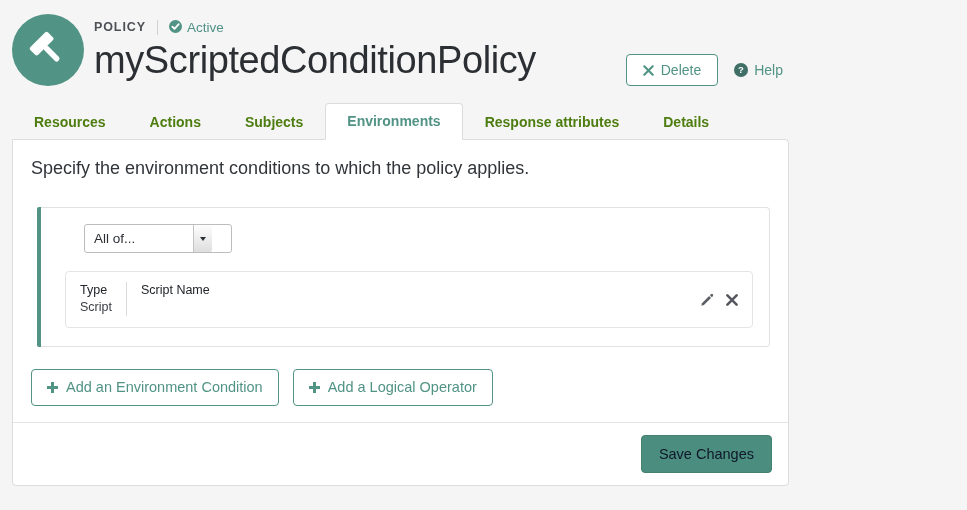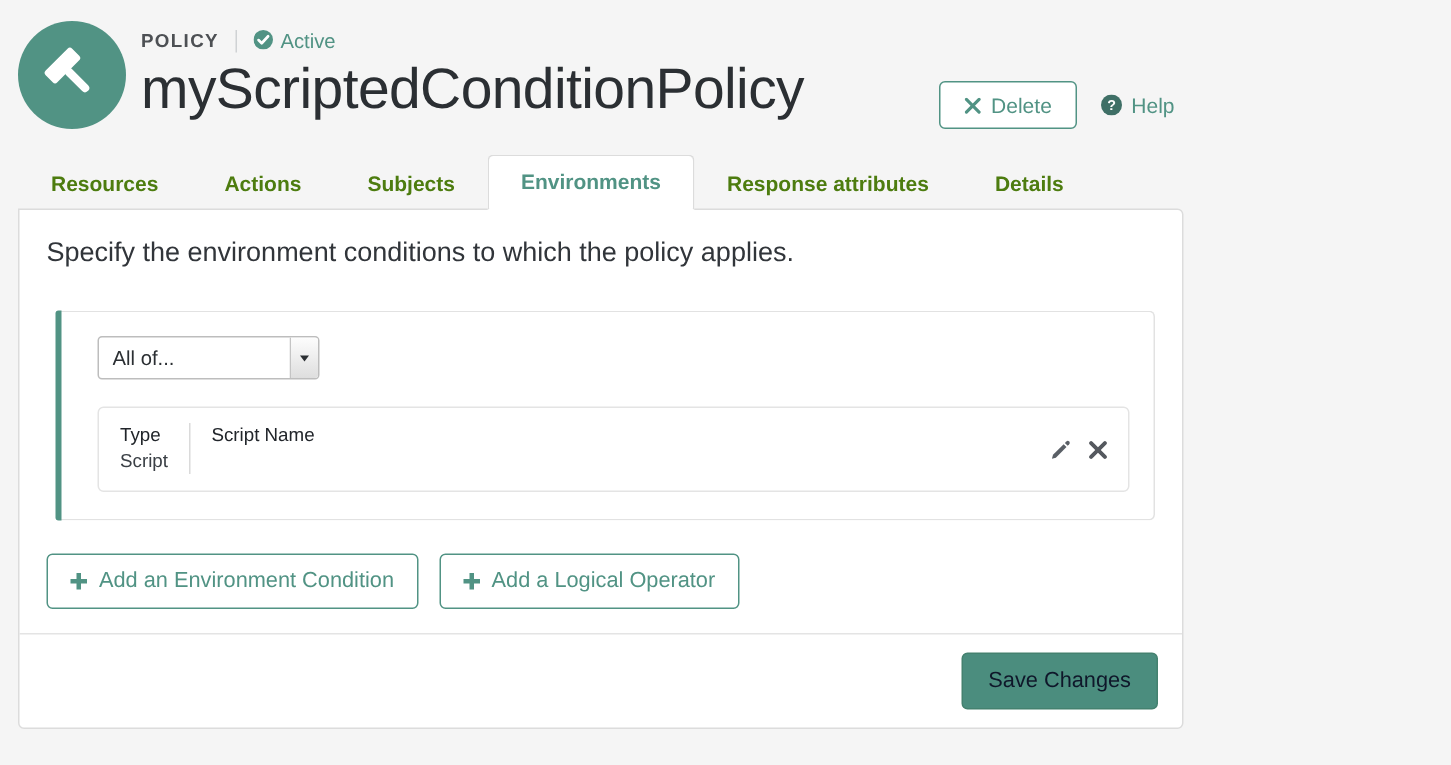--- a/index.html
+++ b/index.html
@@ -104,21 +104,21 @@
   .op-select {
     position: relative; display: inline-block;
     width: 148px; height: 29px;
   }
   .op-select select {
     appearance: none; -webkit-appearance: none;
     width: 100%; height: 29px;
     font-family: "Liberation Sans", sans-serif; font-size: 13.5px;
     color: #2b2f33; background: #fff;
     border: 1px solid #bdbdbd; border-radius: 3px;
-    padding: 0 26px 0 9px; cursor: pointer; outline: none;
+    padding: 0 26px 0 9px; cursor: pointer; outline: none; margin-left: 19px;
   }
   .op-select .arrow {
     position: absolute; right: 1px; top: 1px; width: 19px; height: 27px;
     background: linear-gradient(#fdfdfd, #dedede);
     border-left: 1px solid #c4c4c4; border-radius: 0 2px 2px 0;
     pointer-events: none;
     display: flex; align-items: center; justify-content: center;
   }
   .op-select .arrow i {
     width: 0; height: 0;

